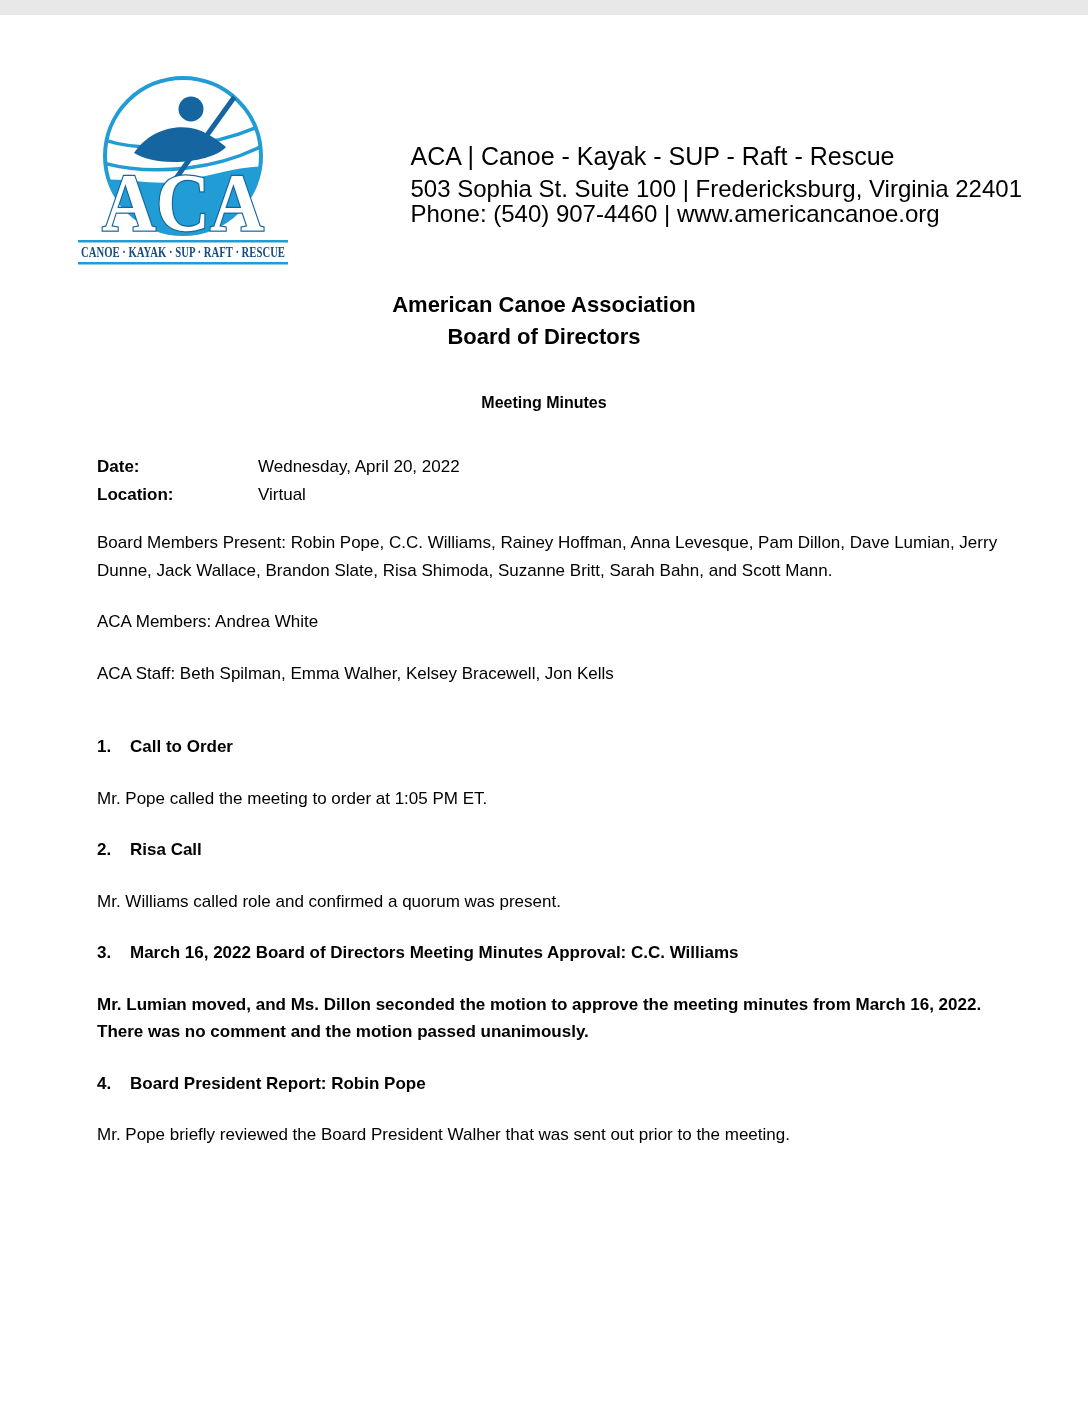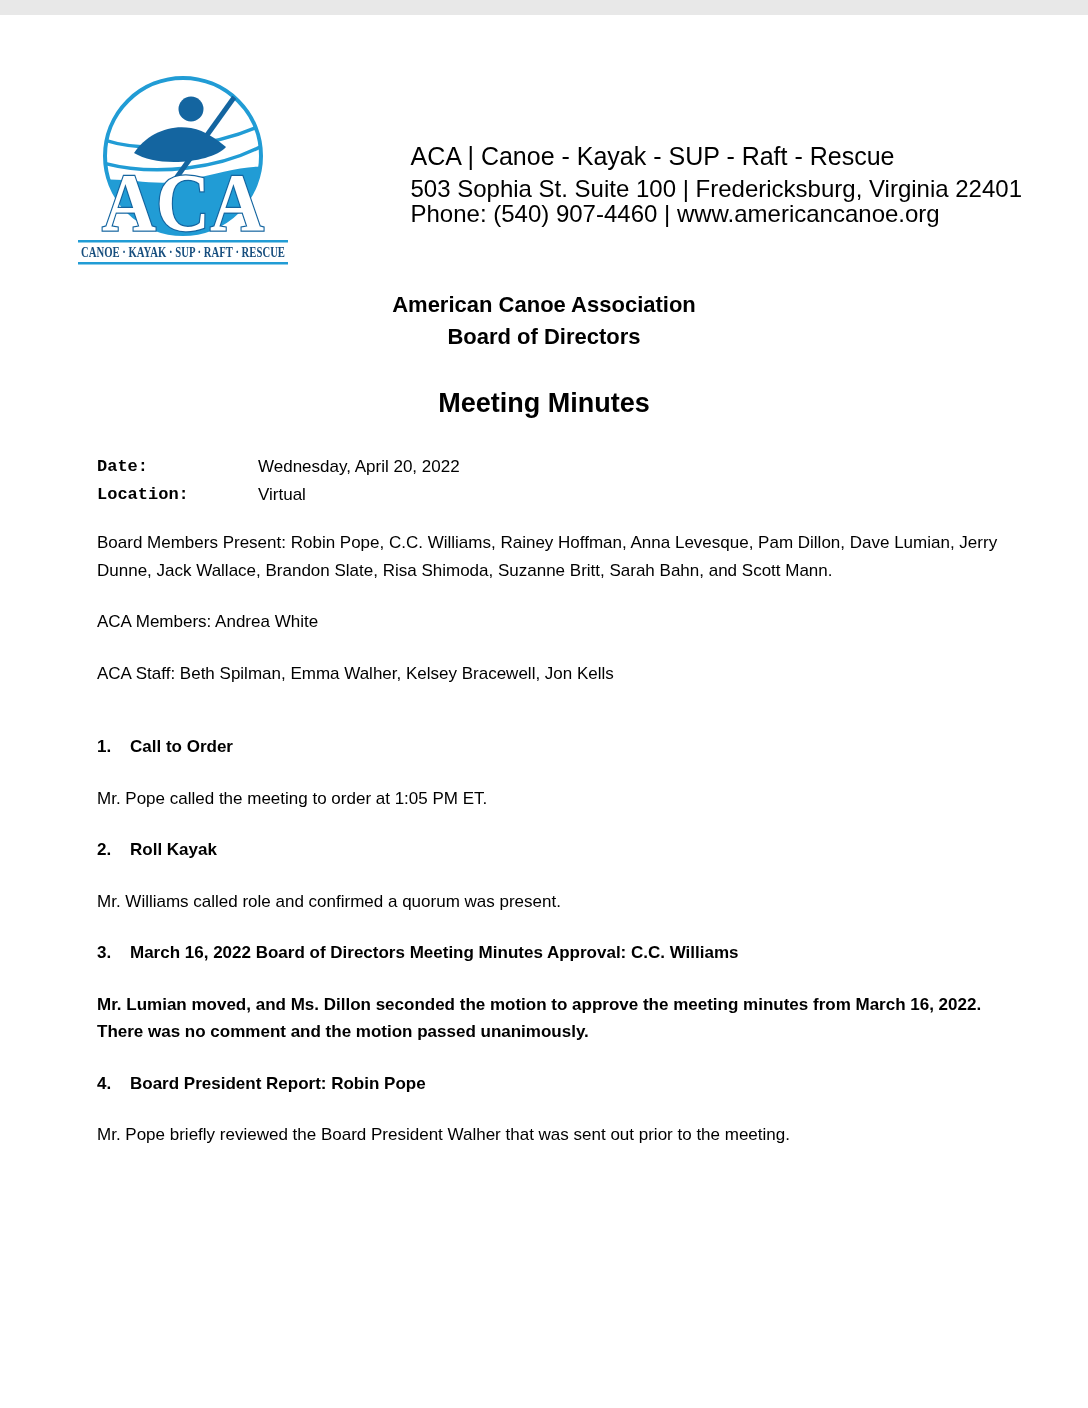--- a/index.html
+++ b/index.html
@@ -16,25 +16,25 @@
   .logo { position: absolute; left: 78px; top: 58px; width: 210px; height: 194px; }
   .letterhead { position: absolute; top: 126px; right: 66px; text-align: left; }
   .lh-line1 { font-size: 25px; line-height: 30px; margin-bottom: 5px; }
   .lh-line2 { font-size: 24px; line-height: 25px; }
   .title-block {
     position: absolute; top: 274px; left: 0; width: 100%;
     text-align: center; font-weight: bold; font-size: 22px; line-height: 32px;
   }
   .subtitle {
     position: absolute; top: 372px; left: 0; width: 100%;
-    text-align: center; font-weight: bold; font-size: 27px; line-height: 32px;
+    text-align: center; font-weight: bold; font-size: 16px; line-height: 32px;
   }
   .meta { position: absolute; top: 438px; left: 97px; font-size: 17px; line-height: 27.5px; }
   .meta-row { display: flex; }
-  .meta-label { font-weight: bold; width: 161px; font-family: Liberation Mono, monospace; }
+  .meta-label { font-weight: bold; width: 161px; }
   .content {
     position: absolute; top: 514px; left: 97px; width: 930px;
     font-size: 17px; line-height: 27.5px;
   }
   .content p { margin: 0 0 24px 0; }
   .agenda { margin-top: 46px; }
   .agenda-heading { display: flex; font-weight: bold; margin: 0 0 24px 0; }
   .agenda-num { width: 33px; flex: 0 0 33px; }
   .agenda-body { margin: 0 0 24px 33px; }
   .agenda-body.bold { font-weight: bold; }
@@ -112,21 +112,21 @@
         <div class="agenda-heading">
           <span class="agenda-num">1.</span>
           <span class="agenda-heading-text">Call to Order</span>
         </div>
         <p class="agenda-body">Mr. Pope called the meeting to order at 1:05 PM ET.</p>
       </div>
 
       <div class="agenda-item">
         <div class="agenda-heading">
           <span class="agenda-num">2.</span>
-          <span class="agenda-heading-text">Roll Kayak</span>
+          <span class="agenda-heading-text">Risa Call</span>
         </div>
         <p class="agenda-body">Mr. Williams called role and confirmed a quorum was present.</p>
       </div>
 
       <div class="agenda-item">
         <div class="agenda-heading">
           <span class="agenda-num">3.</span>
           <span class="agenda-heading-text">March 16, 2022 Board of Directors Meeting Minutes Approval: C.C. Williams</span>
         </div>
         <p class="agenda-body bold">Mr. Lumian moved, and Ms. Dillon seconded the motion to approve the meeting minutes from March 16, 2022. There was no comment and the motion passed unanimously.</p>

